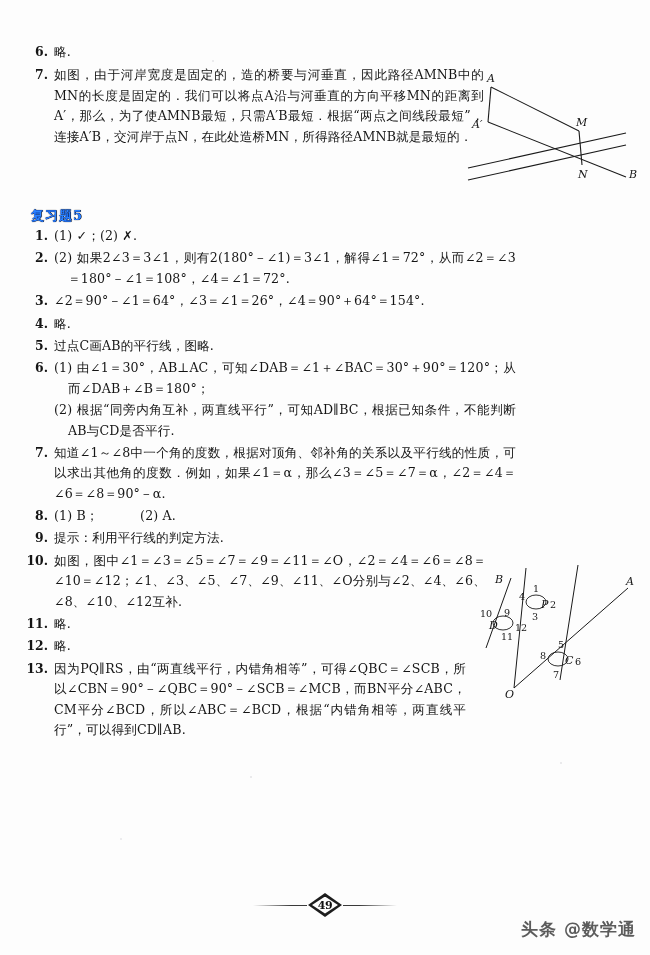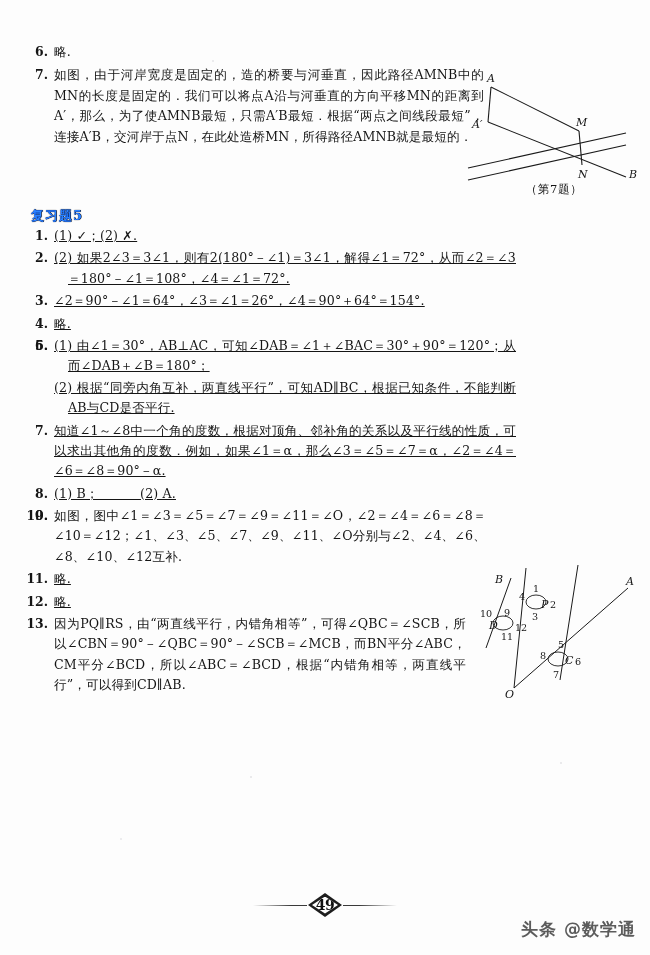--- a/index.html
+++ b/index.html
@@ -51,21 +51,21 @@
 
   .body {
     margin-left: 28px;
     display: block;
     text-align: justify;
     text-justify: inter-ideograph;
     letter-spacing: 0.15px;
   }
 
   .body.narrow { width: 430px; }
-  .body.mid    { width: 462px; text-decoration: underline; }
+  .body.mid    { width: 462px; }
 
   .sub {
     display: block;
     margin-left: 14px;
     text-indent: -14px;
   }
   .sub + .sub { margin-top: 1px; }
 
   
   .section-head {
@@ -136,21 +136,21 @@
   .folio .diamond .inner {
     width: 26px;
     height: 17px;
     background: #fdfdfd;
     clip-path: polygon(50% 0%, 100% 50%, 50% 100%, 0% 50%);
     display: flex;
     align-items: center;
     justify-content: center;
   }
   .folio .pagenum {
-    font-size: 14px;
+    font-size: 11px;
     font-weight: bold;
     color: #101010;
     letter-spacing: -0.5px;
   }
 
   .watermark {
     position: absolute;
     right: 14px;
     top: 918px;
     font-family: "DejaVu Sans", "Liberation Sans", sans-serif;
@@ -202,21 +202,20 @@
       <line x1="25" y1="19" x2="22" y2="54" stroke-width="1.1"></line>
 
       <line x1="22" y1="54" x2="160" y2="109" stroke-width="1.1"></line>
 
       <text x="21" y="14">A</text>
       <text x="6" y="60">A′</text>
       <text x="110" y="58">M</text>
       <text x="112" y="110">N</text>
       <text x="163" y="110">B</text>
     </svg>
-    <div class="fig-caption">（第7题）</div>
   </div>
 
   <div class="section-head">复习题5</div>
 
   <div class="answers" style="top:226px;">
 
     <div class="item">
       <span class="num">1.</span>
       <span class="body mid">(1) ✓；(2) ✗.</span>
     </div>
@@ -233,20 +232,21 @@
       <span class="body mid">∠2＝90°－∠1＝64°，∠3＝∠1＝26°，∠4＝90°＋64°＝154°.</span>
     </div>
 
     <div class="item">
       <span class="num">4.</span>
       <span class="body mid">略.</span>
     </div>
 
     <div class="item">
       <span class="num">5.</span>
+      <span class="body mid">过点C画AB的平行线，图略.</span>
     </div>
 
     <div class="item">
       <span class="num">6.</span>
       <span class="body mid">
         <span class="sub">(1) 由∠1＝30°，AB⊥AC，可知∠DAB＝∠1＋∠BAC＝30°＋90°＝120°；从而∠DAB＋∠B＝180°；</span>
         <span class="sub">(2) 根据“同旁内角互补，两直线平行”，可知AD∥BC，根据已知条件，不能判断AB与CD是否平行.</span>
       </span>
     </div>
 
@@ -255,20 +255,21 @@
       <span class="body mid">知道∠1～∠8中一个角的度数，根据对顶角、邻补角的关系以及平行线的性质，可以求出其他角的度数．例如，如果∠1＝α，那么∠3＝∠5＝∠7＝α，∠2＝∠4＝∠6＝∠8＝90°－α.</span>
     </div>
 
     <div class="item">
       <span class="num">8.</span>
       <span class="body mid" style="white-space:pre;">(1) B；          (2) A.</span>
     </div>
 
     <div class="item">
       <span class="num">9.</span>
+      <span class="body mid">提示：利用平行线的判定方法.</span>
     </div>
 
     <div class="item">
       <span class="num" style="width:26px;left:-4px;">10.</span>
       <span class="body" style="width:432px;">如图，图中∠1＝∠3＝∠5＝∠7＝∠9＝∠11＝∠O，∠2＝∠4＝∠6＝∠8＝∠10＝∠12；∠1、∠3、∠5、∠7、∠9、∠11、∠O分别与∠2、∠4、∠6、∠8、∠10、∠12互补.</span>
     </div>
 
     <div class="item">
       <span class="num" style="width:26px;left:-4px;">11.</span>
       <span class="body mid">略.</span>

